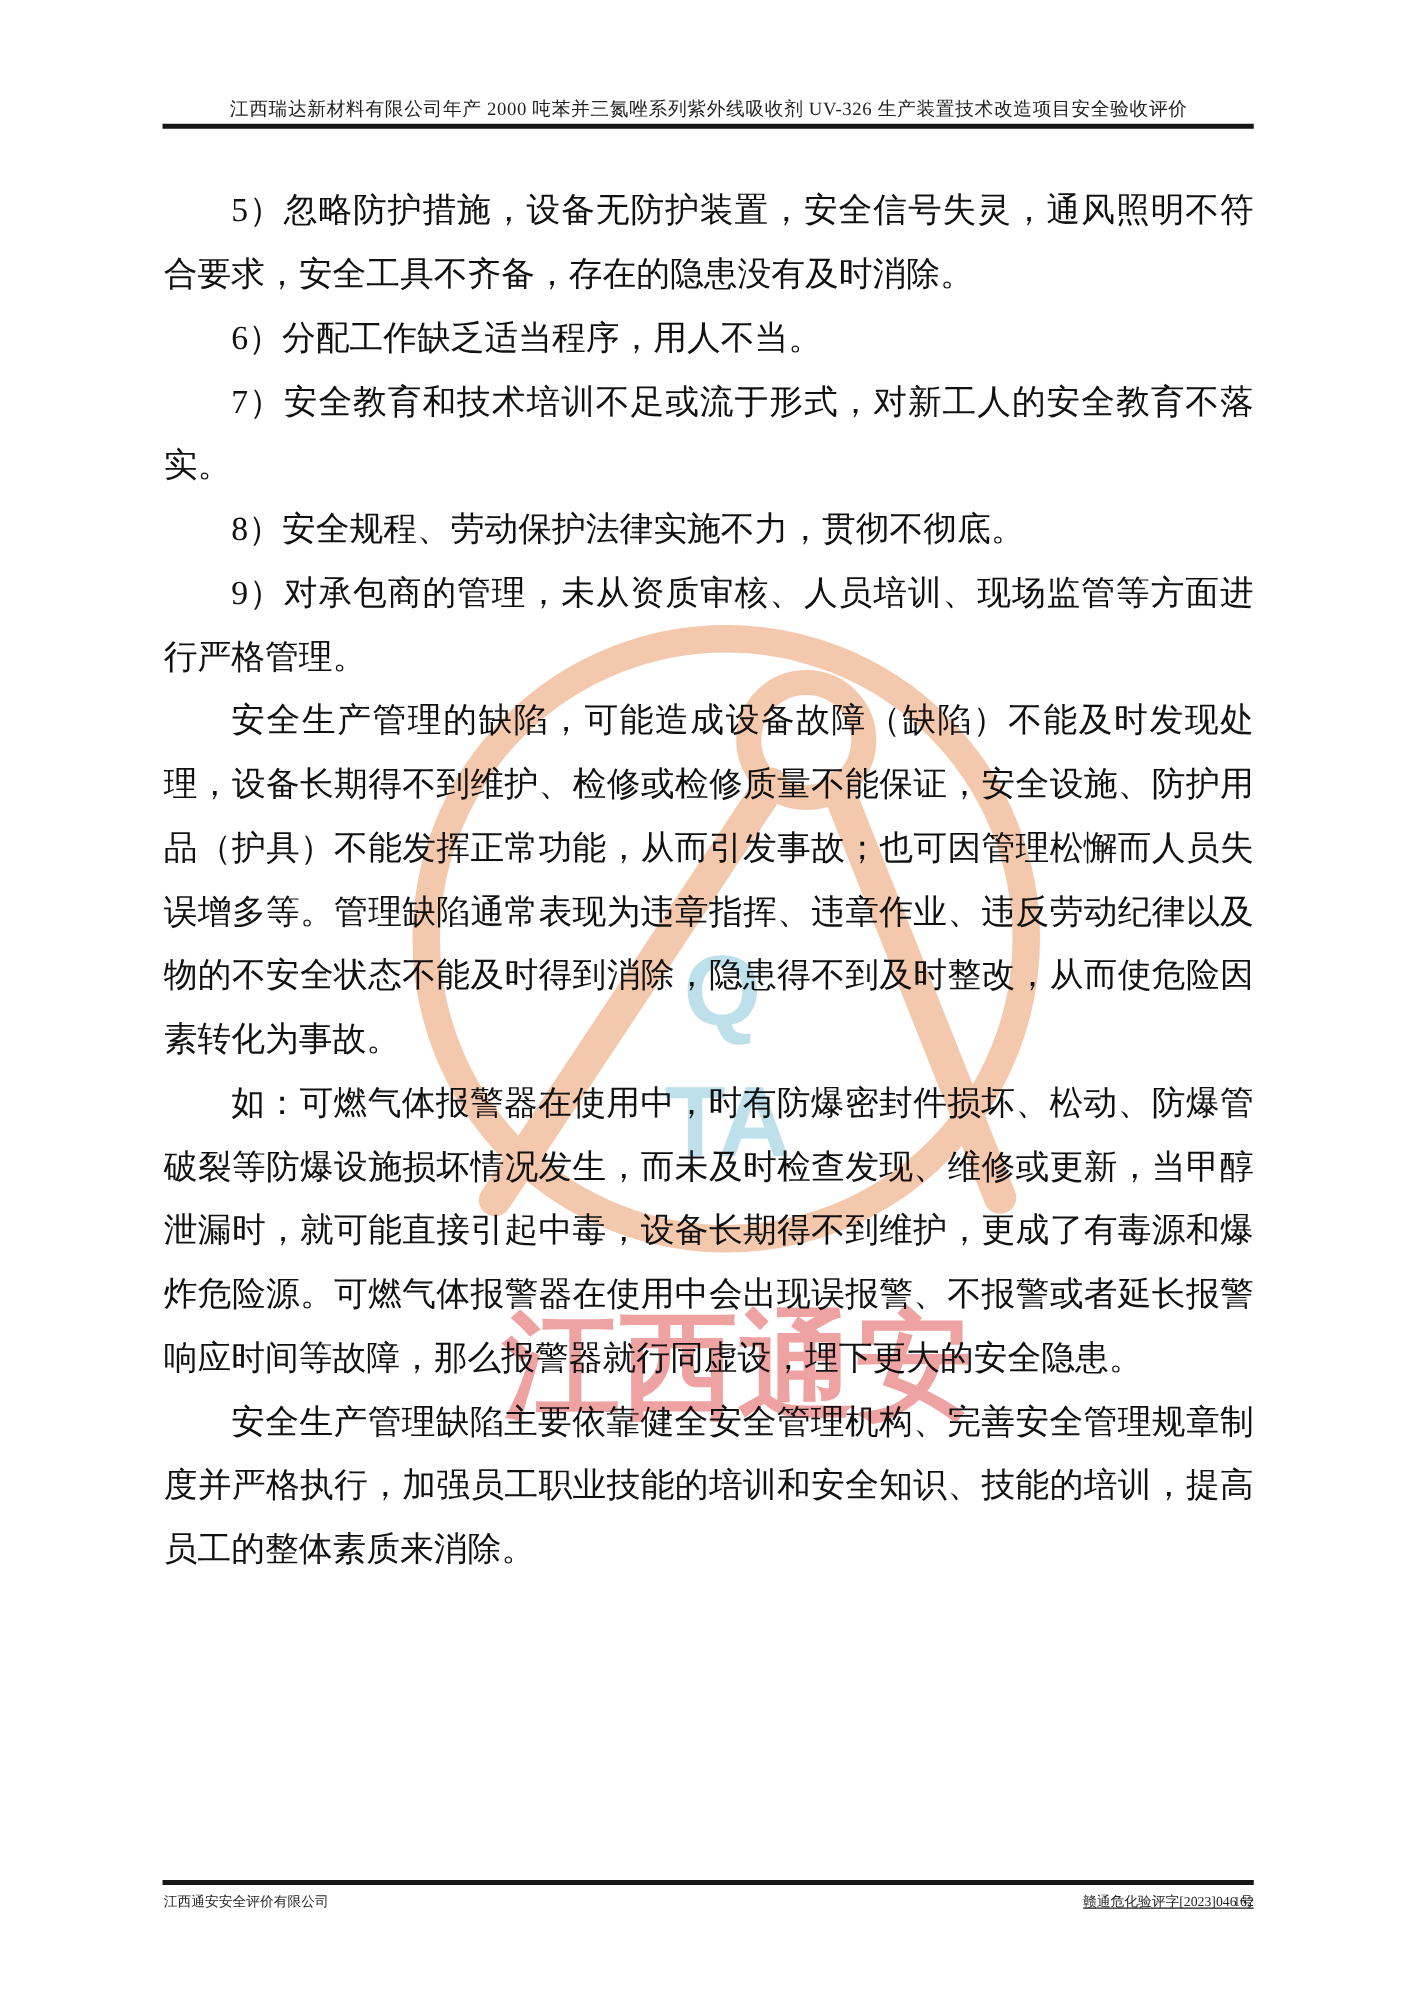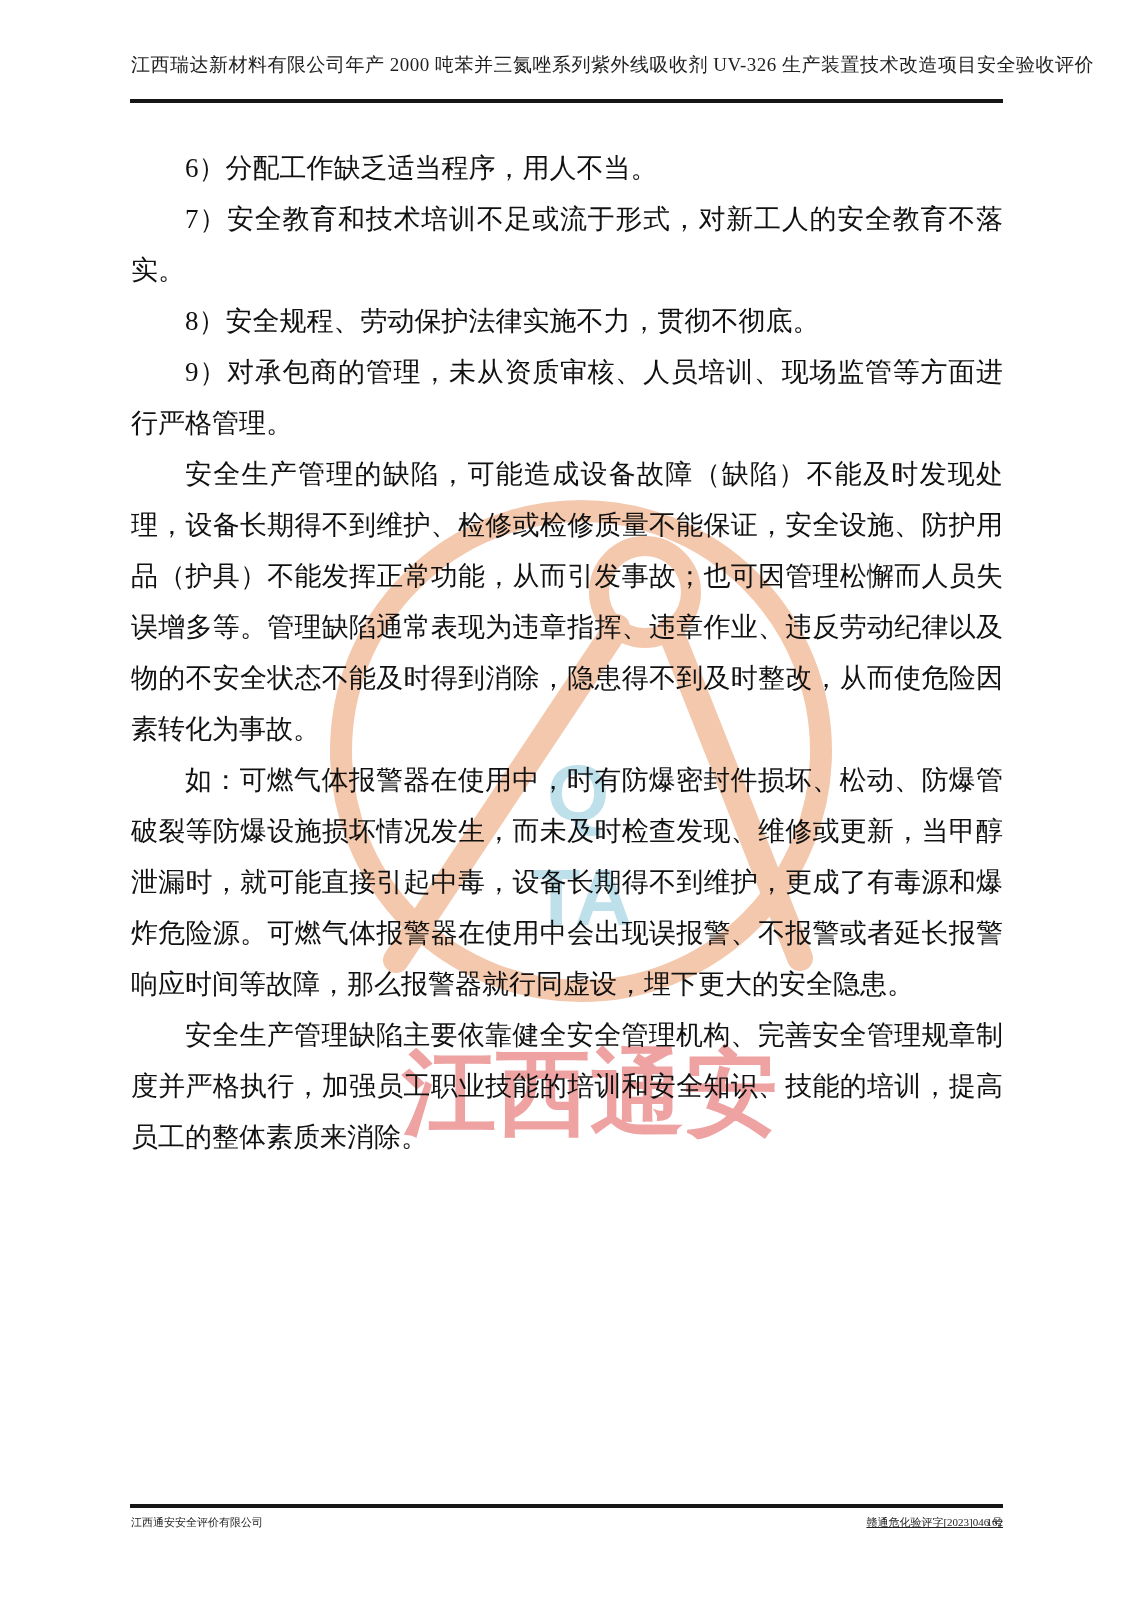--- a/index.html
+++ b/index.html
@@ -8,22 +8,22 @@
     background:#ffffff;
     position:relative;
     overflow:hidden;
     font-family:"Liberation Serif","DejaVu Serif",serif;
     color:#1a1a1a;
   }
   .page{position:absolute;inset:0;}
 
   
   .header-title{
-    position:absolute;top:52px;left:131px;width:872px;
-    font-size:19px;line-height:26px;
+    position:absolute;top:75px;left:131px;width:872px;
+    font-size:15px;line-height:26px;
     text-align:center;
     color:#1f1f1f;
     white-space:nowrap;
     letter-spacing:0.5px;
   }
   .header-rule{
     position:absolute;top:99px;left:130px;width:873px;height:4px;
     background:#161616;
   }
 
@@ -84,20 +84,21 @@
     <circle cx="345" cy="137" r="46" fill="none" stroke-width="20" stroke="#f2ba98"></circle>
     <line x1="317" y1="172" x2="96" y2="505" stroke-width="26" stroke-linecap="round" stroke="#f2ba98"></line>
     <line x1="370" y1="175" x2="500" y2="503" stroke-width="26" stroke-linecap="round" stroke="#f2ba98"></line>
     <text x="278" y="365" text-anchor="middle" font-family="Liberation Sans, DejaVu Sans, sans-serif" font-size="80" font-weight="600" fill="#aed8e6">Q</text>
     <text x="282" y="470" text-anchor="middle" font-family="Liberation Sans, DejaVu Sans, sans-serif" font-size="80" font-weight="600" fill="#aed8e6">TA</text>
   </svg>
 
   <div class="watermark-stamp">江西通安</div>
 
   <main class="content">
+    <p>5）忽略防护措施，设备无防护装置，安全信号失灵，通风照明不符合要求，安全工具不齐备，存在的隐患没有及时消除。</p>
     <p>6）分配工作缺乏适当程序，用人不当。</p>
     <p>7）安全教育和技术培训不足或流于形式，对新工人的安全教育不落实。</p>
     <p>8）安全规程、劳动保护法律实施不力，贯彻不彻底。</p>
     <p>9）对承包商的管理，未从资质审核、人员培训、现场监管等方面进行严格管理。</p>
     <p>安全生产管理的缺陷，可能造成设备故障（缺陷）不能及时发现处理，设备长期得不到维护、检修或检修质量不能保证，安全设施、防护用品（护具）不能发挥正常功能，从而引发事故；也可因管理松懈而人员失误增多等。管理缺陷通常表现为违章指挥、违章作业、违反劳动纪律以及物的不安全状态不能及时得到消除，隐患得不到及时整改，从而使危险因素转化为事故。</p>
     <p>如：可燃气体报警器在使用中，时有防爆密封件损坏、松动、防爆管破裂等防爆设施损坏情况发生，而未及时检查发现、维修或更新，当甲醇泄漏时，就可能直接引起中毒，设备长期得不到维护，更成了有毒源和爆炸危险源。可燃气体报警器在使用中会出现误报警、不报警或者延长报警响应时间等故障，那么报警器就行同虚设，埋下更大的安全隐患。</p>
     <p>安全生产管理缺陷主要依靠健全安全管理机构、完善安全管理规章制度并严格执行，加强员工职业技能的培训和安全知识、技能的培训，提高员工的整体素质来消除。</p>
   </main>
 
   <div class="footer-rule"></div>

